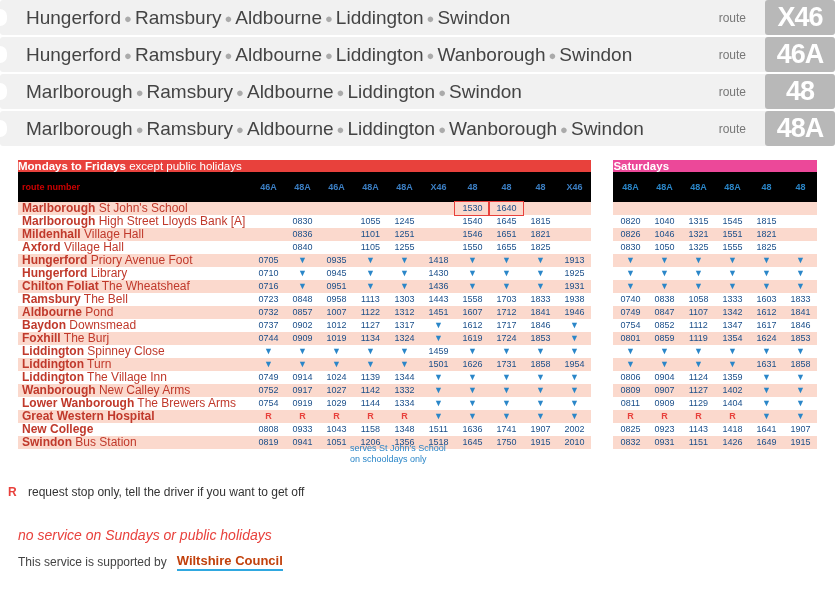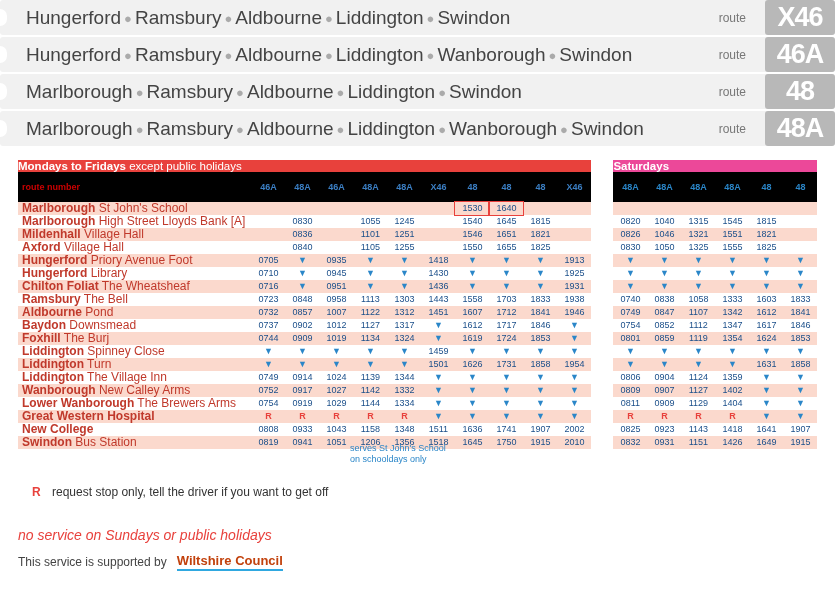--- a/index.html
+++ b/index.html
@@ -120,21 +120,21 @@
   .gap{width:22px;background:#ffffff !important;}
   .footnote{
     position:absolute;
     left:350px;top:443px;
     color:#2a86c8;
     font-size:9px;
     line-height:11px;
   }
   .rnote{
     position:absolute;
-    left:32px;top:485px;
+    left:8px;top:485px;
     font-size:12px;
     color:#333;
   }
   .rnote .rr{color:#e8413c;font-weight:bold;margin-right:8px;}
   .nosunday{
     position:absolute;
     left:18px;top:527px;
     font-size:14px;
     color:#e8413c;
     font-style:italic;

